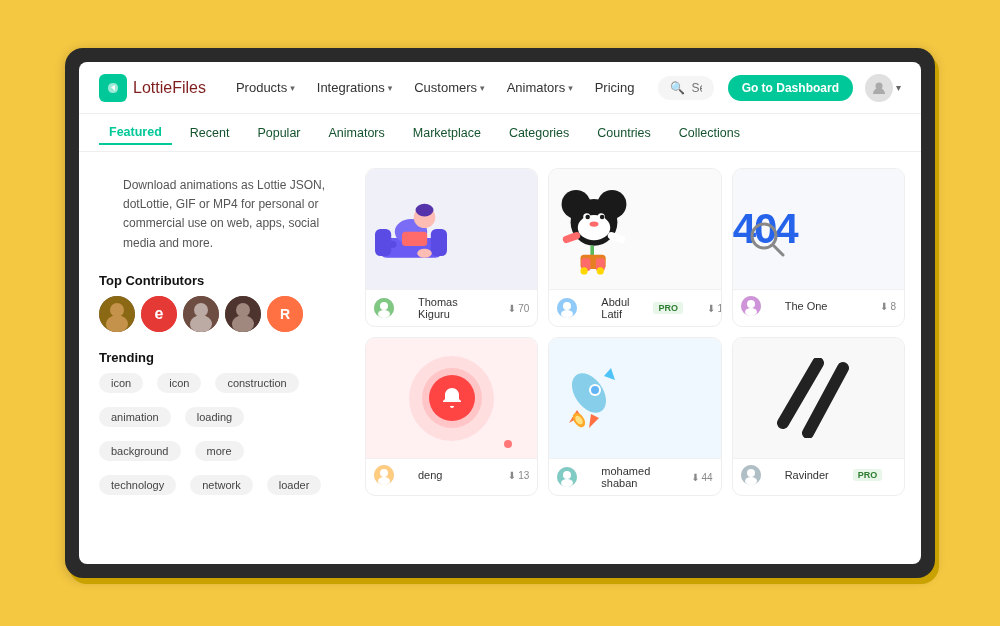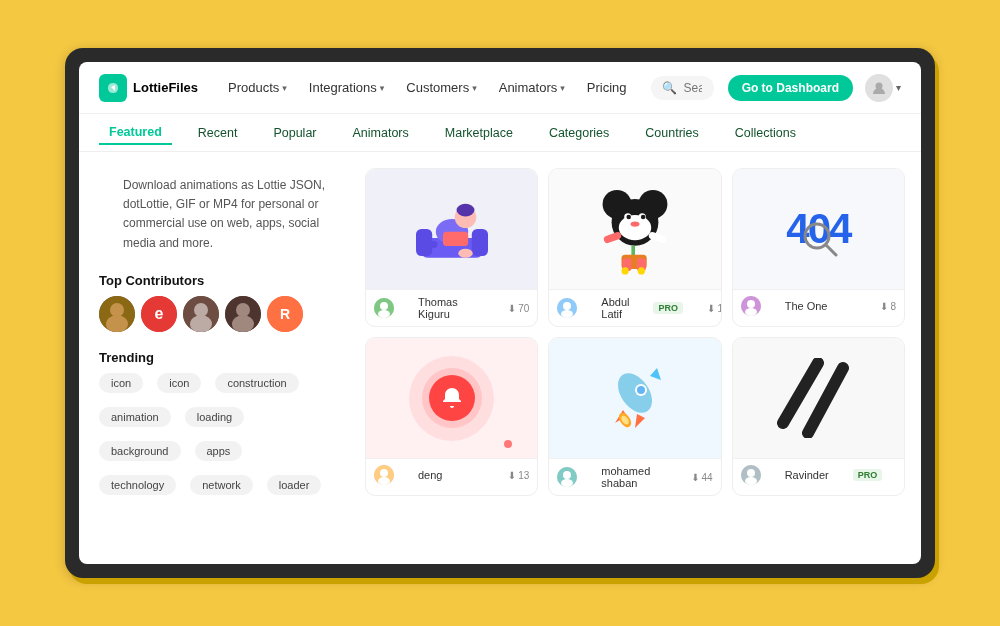--- a/index.html
+++ b/index.html
@@ -48,21 +48,21 @@
       margin-right: 16px;
     }
     .logo-icon {
       width: 28px;
       height: 28px;
       background: #00C898;
       border-radius: 6px;
       display: flex; align-items: center; justify-content: center;
     }
     .logo-icon svg { width: 16px; height: 16px; }
-    .logo-text { font-size: 13px; font-weight: 700; color: #000000; }
+    .logo-text { font-size: 16px; font-weight: 400; color: #7f1d1d; }
     .nav-links {
       display: flex;
       align-items: center;
       gap: 2px;
       flex: 1;
     }
     .nav-item {
       display: flex;
       align-items: center;
       gap: 3px;
@@ -122,21 +122,21 @@
       color: #666;
     }
 
     
     .sub-nav {
       display: flex;
       align-items: center;
       padding: 0 20px;
       height: 38px;
       border-bottom: 1px solid #eee;
-      gap: 16px;
+      gap: 8px;
       flex-shrink: 0;
     }
     .sub-nav-item {
       padding: 4px 10px;
       font-size: 12.5px;
       color: #14532d;
       cursor: pointer;
       border-radius: 4px;
     }
     .sub-nav-item.active {
@@ -228,21 +228,20 @@
       overflow: hidden;
       display: flex;
       flex-direction: column;
       background: #fff;
       cursor: pointer;
     }
     .card-preview {
       height: 120px;
       display: flex;
       align-items: center;
-      justify-content: center;
       overflow: hidden;
       position: relative;
     }
     .card-footer {
       padding: 6px 8px;
       display: flex;
       align-items: center;
       gap: 24px;
       border-top: 1px solid #f0f0f0;
     }
@@ -421,21 +420,21 @@
 
         <div class="trending-section">
           <div class="section-label">Trending</div>
           <div class="trending-tags">
             <span class="tag">icon</span>
             <span class="tag">icon</span>
             <span class="tag">construction</span>
             <span class="tag">animation</span>
             <span class="tag">loading</span>
             <span class="tag">background</span>
-            <span class="tag">apps</span>
+            <span class="tag">more</span>
             <span class="tag">technology</span>
             <span class="tag">network</span>
             <span class="tag">loader</span>
           </div>
         </div>
       </div>
 
       <div class="right-panel">
 
         <div class="animation-card">

